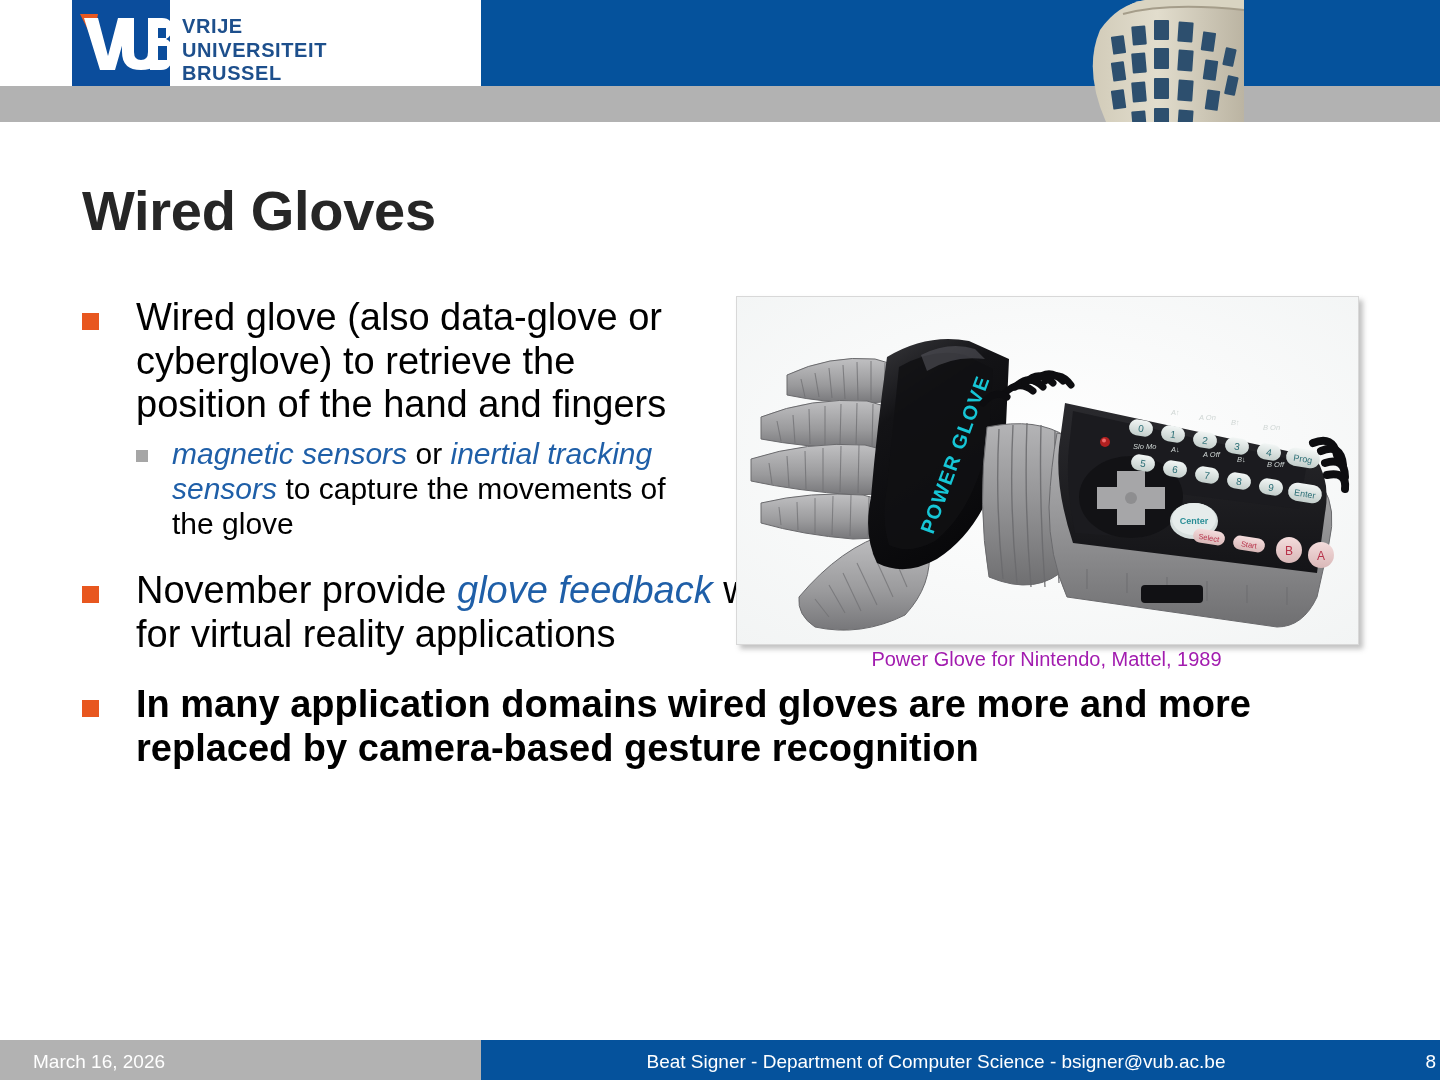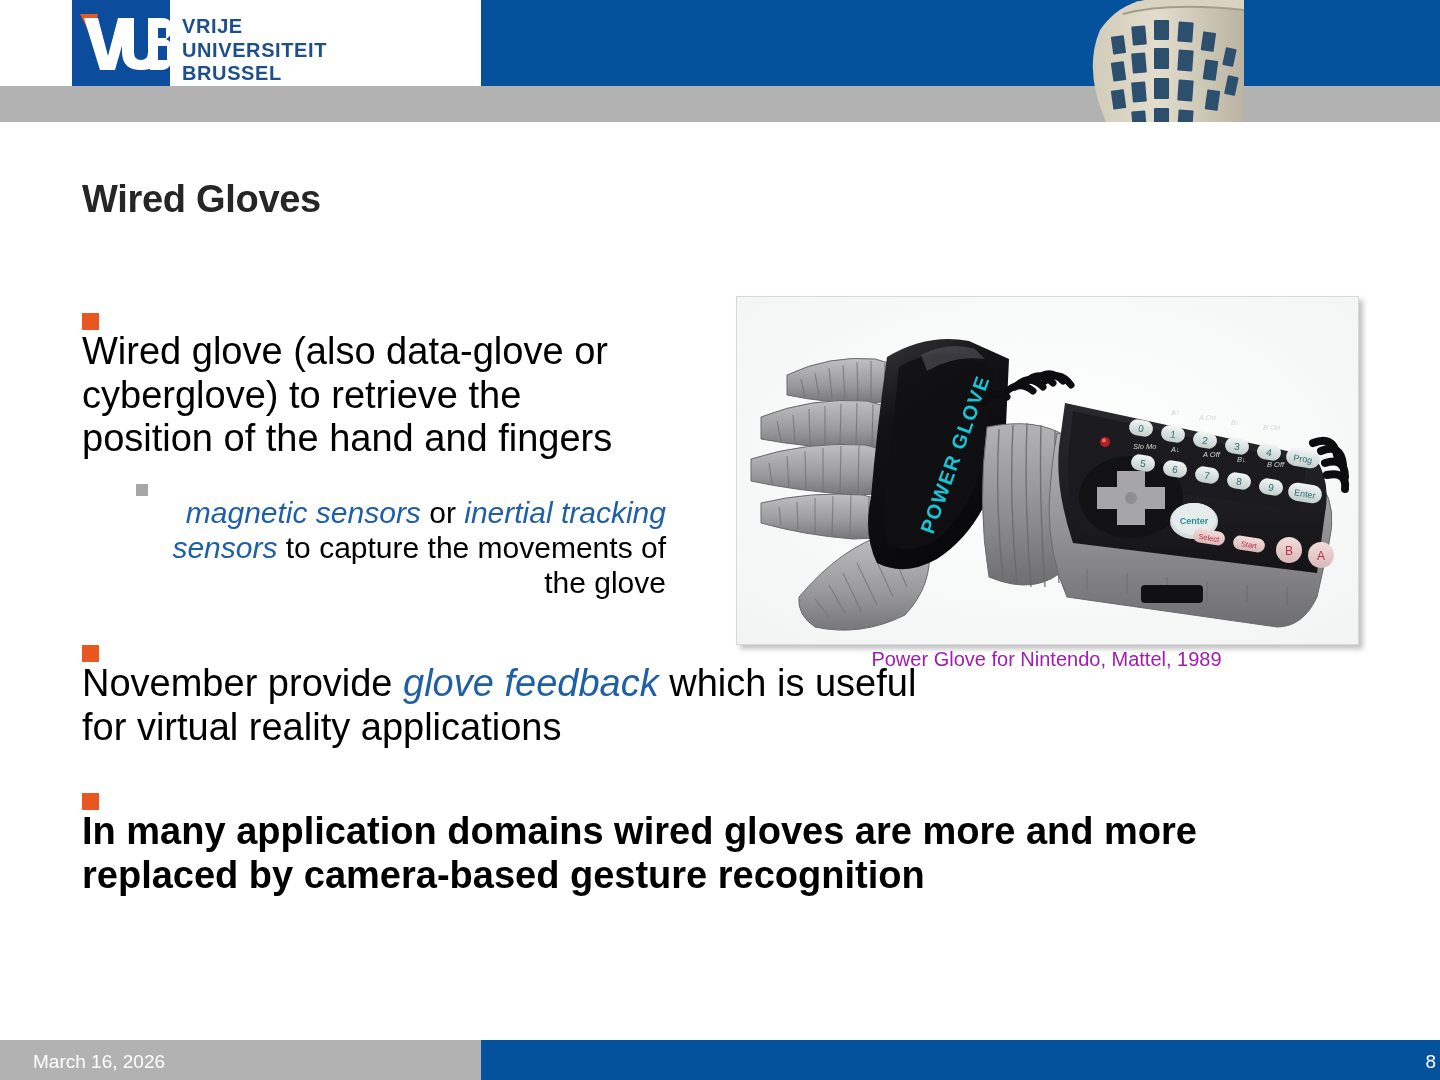--- a/index.html
+++ b/index.html
@@ -90,38 +90,37 @@
   .building-photo svg {
     position: absolute;
     left: 0; top: 0;
   }
 
   
   .slide-title {
     position: absolute;
     left: 82px;
     top: 178px;
-    font-size: 38px;
+    font-size: 56px;
     font-weight: 700;
     color: #262626;
     letter-spacing: -0.3px;
     white-space: nowrap;
   }
 
   
   .bullets {
     position: absolute;
     left: 82px;
     top: 296px;
     width: 1290px;
   }
   .bullet-row {
     display: flex;
     align-items: flex-start;
-    flex-direction: column;
   }
   .bullet-marker {
     flex: 0 0 auto;
     width: 17px;
     height: 17px;
     background: #e8571f;
     margin-top: 17px;
     margin-right: 37px;
   }
   .bullet-marker.sub {
@@ -132,21 +131,20 @@
     margin-right: 24px;
   }
   .bullet-text {
     font-size: 38px;
     line-height: 1.15;
     color: #000000;
   }
   .bullet-text.sub {
     font-size: 30px;
     line-height: 1.16;
-    text-align: right;
   }
   .em-blue {
     color: #1f5fa8;
     font-style: italic;
   }
 
   .b1 { width: 560px; }
   .b1-sub { width: 560px; margin-top: 10px; margin-left: 54px; }
   .b2 { width: 900px; margin-top: 28px; }
   .b3 { width: 1270px; margin-top: 26px; font-weight: bold; }
@@ -576,14 +574,15 @@
     </g>
   </svg>
 </div>
 
 <div class="figure-caption">Power Glove for Nintendo, Mattel, 1989</div>
 
 <div class="footer">
   <div class="footer-left"></div>
   <div class="footer-right"></div>
   <div class="footer-date">March 16, 2026</div>
+  <div class="footer-center">Beat Signer - Department of Computer Science - bsigner@vub.ac.be</div>
   <div class="footer-page">8</div>
 </div>
 
 </body></html>

